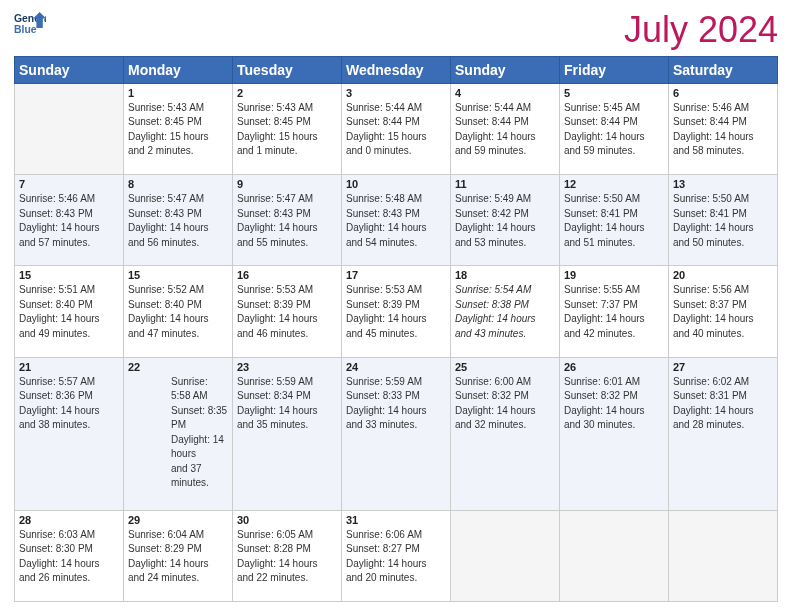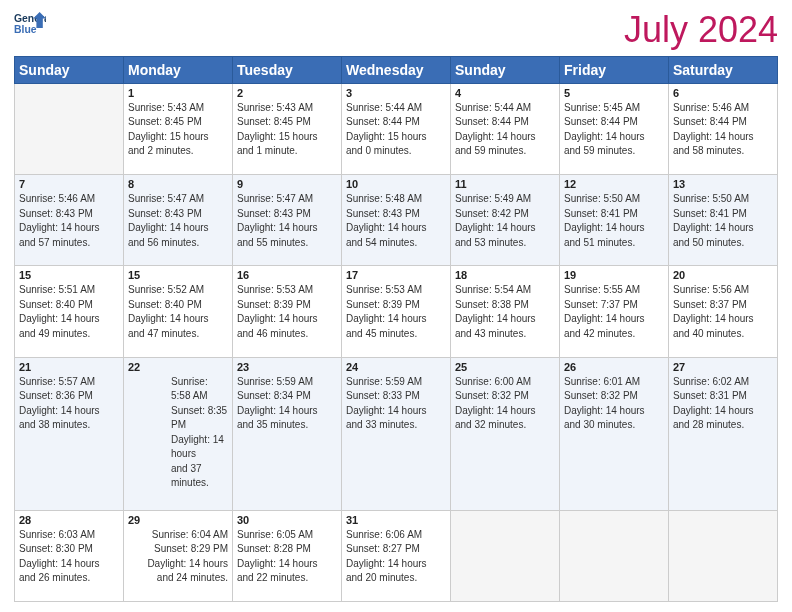--- a/index.html
+++ b/index.html
@@ -237,21 +237,21 @@
           </td>
           <td>
             <div class="day-num">17</div>
             <div class="day-info" style="white-space: pre-line;">Sunrise: 5:53 AM
 Sunset: 8:39 PM
 Daylight: 14 hours
 and 45 minutes.</div>
           </td>
           <td>
             <div class="day-num">18</div>
-            <div class="day-info" style="white-space: pre-line;">Sunrise: 5:54 AM
+            <div class="day-info" style="white-space: pre-line; font-style: italic;">Sunrise: 5:54 AM
 Sunset: 8:38 PM
 Daylight: 14 hours
 and 43 minutes.</div>
           </td>
           <td>
             <div class="day-num">19</div>
             <div class="day-info" style="white-space: pre-line;">Sunrise: 5:55 AM
 Sunset: 7:37 PM
 Daylight: 14 hours
 and 42 minutes.</div>
@@ -318,21 +318,21 @@
         <tr>
           <td>
             <div class="day-num">28</div>
             <div class="day-info" style="white-space: pre-line;">Sunrise: 6:03 AM
 Sunset: 8:30 PM
 Daylight: 14 hours
 and 26 minutes.</div>
           </td>
           <td>
             <div class="day-num">29</div>
-            <div class="day-info" style="white-space: pre-line; text-align: right;">Sunrise: 6:04 AM
+            <div class="day-info" style="white-space: pre-line;">Sunrise: 6:04 AM
 Sunset: 8:29 PM
 Daylight: 14 hours
 and 24 minutes.</div>
           </td>
           <td>
             <div class="day-num">30</div>
             <div class="day-info" style="white-space: pre-line;">Sunrise: 6:05 AM
 Sunset: 8:28 PM
 Daylight: 14 hours
 and 22 minutes.</div>

